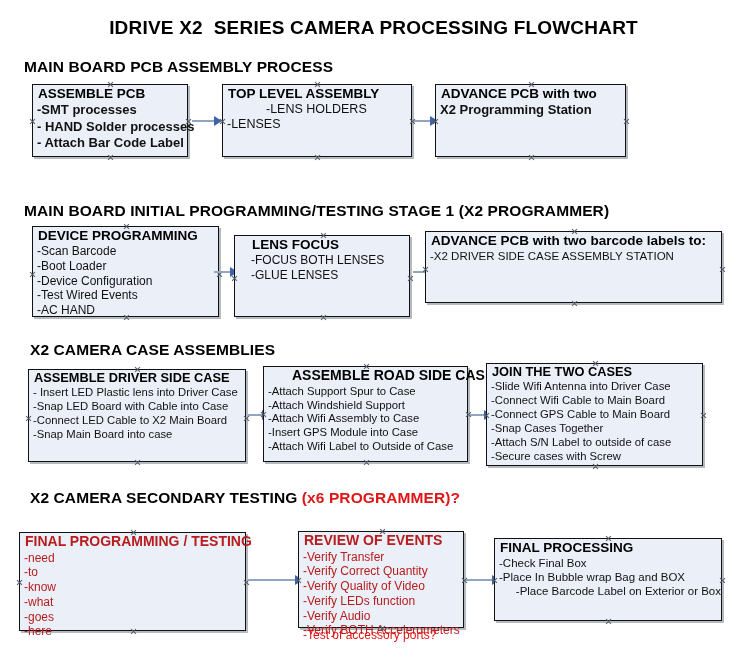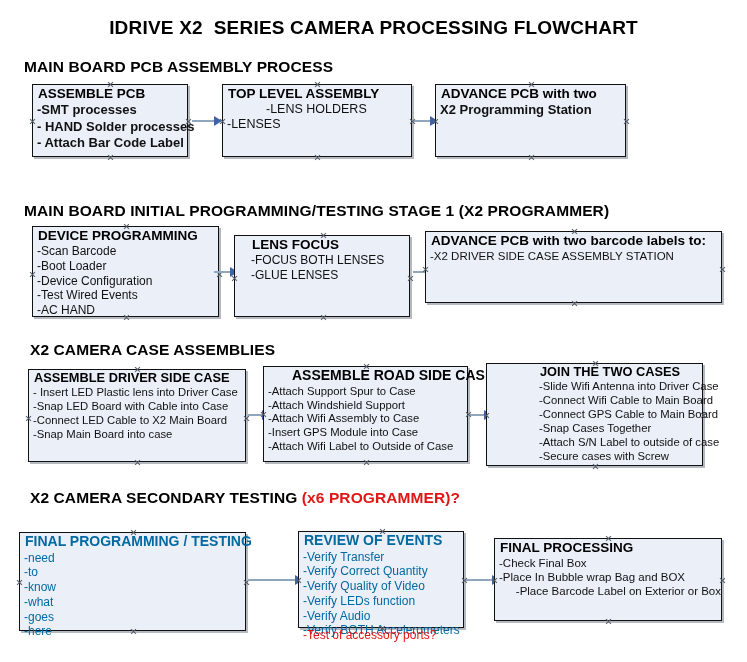--- a/index.html
+++ b/index.html
@@ -69,21 +69,21 @@
     padding: 0 0 0 4px;
     white-space: nowrap;
   }
   .node.bold-body .nline {
     font-weight: bold;
     font-size: 13px;
     line-height: 1.28;
   }
   .node.red .ntitle,
   .node.red .nline {
-    color: #0369a1;
+    color: #b91c1c;
   }
   .node.red .ntitle { font-size: 14px; }
 
   .node .overflow-line {
     position: absolute;
     left: 4px;
     font-size: 12px;
     line-height: 1.23;
     color: #e01515;
     white-space: nowrap;
@@ -262,21 +262,21 @@
     <span class="handle" style="left:99px; top:92px;"></span>
     <span class="handle" style="left:-4px; top:44px;"></span>
     <span class="handle" style="left:201px; top:44px;"></span>
   </div>
 
   <div class="arrow" style="left:470px; top:410px; width:22px;">
     <span class="shaft" style="width:14px;"></span>
     <span class="head" style="left:14px;"></span>
   </div>
 
-  <div class="node" style="left:486px; top:363px; width:217px; height:103px;padding-left:48px;">
+  <div class="node" style="left:486px; top:363px; width:217px; height:103px;">
     <div class="ntitle" style="font-size:12.8px;">JOIN THE TWO CASES</div>
     <div class="nline" style="font-size:11.3px;">-Slide Wifi Antenna into Driver Case</div>
     <div class="nline" style="font-size:11.3px;">-Connect Wifi Cable to Main Board</div>
     <div class="nline" style="font-size:11.3px;">-Connect GPS Cable to Main Board</div>
     <div class="nline" style="font-size:11.3px;">-Snap Cases Together</div>
     <div class="nline" style="font-size:11.3px;">-Attach S/N Label to outside of case</div>
     <div class="nline" style="font-size:11.3px;">-Secure cases with Screw</div>
     <span class="handle" style="left:105px; top:-4px;"></span>
     <span class="handle" style="left:105px; top:99px;"></span>
     <span class="handle" style="left:-4px; top:48px;"></span>

